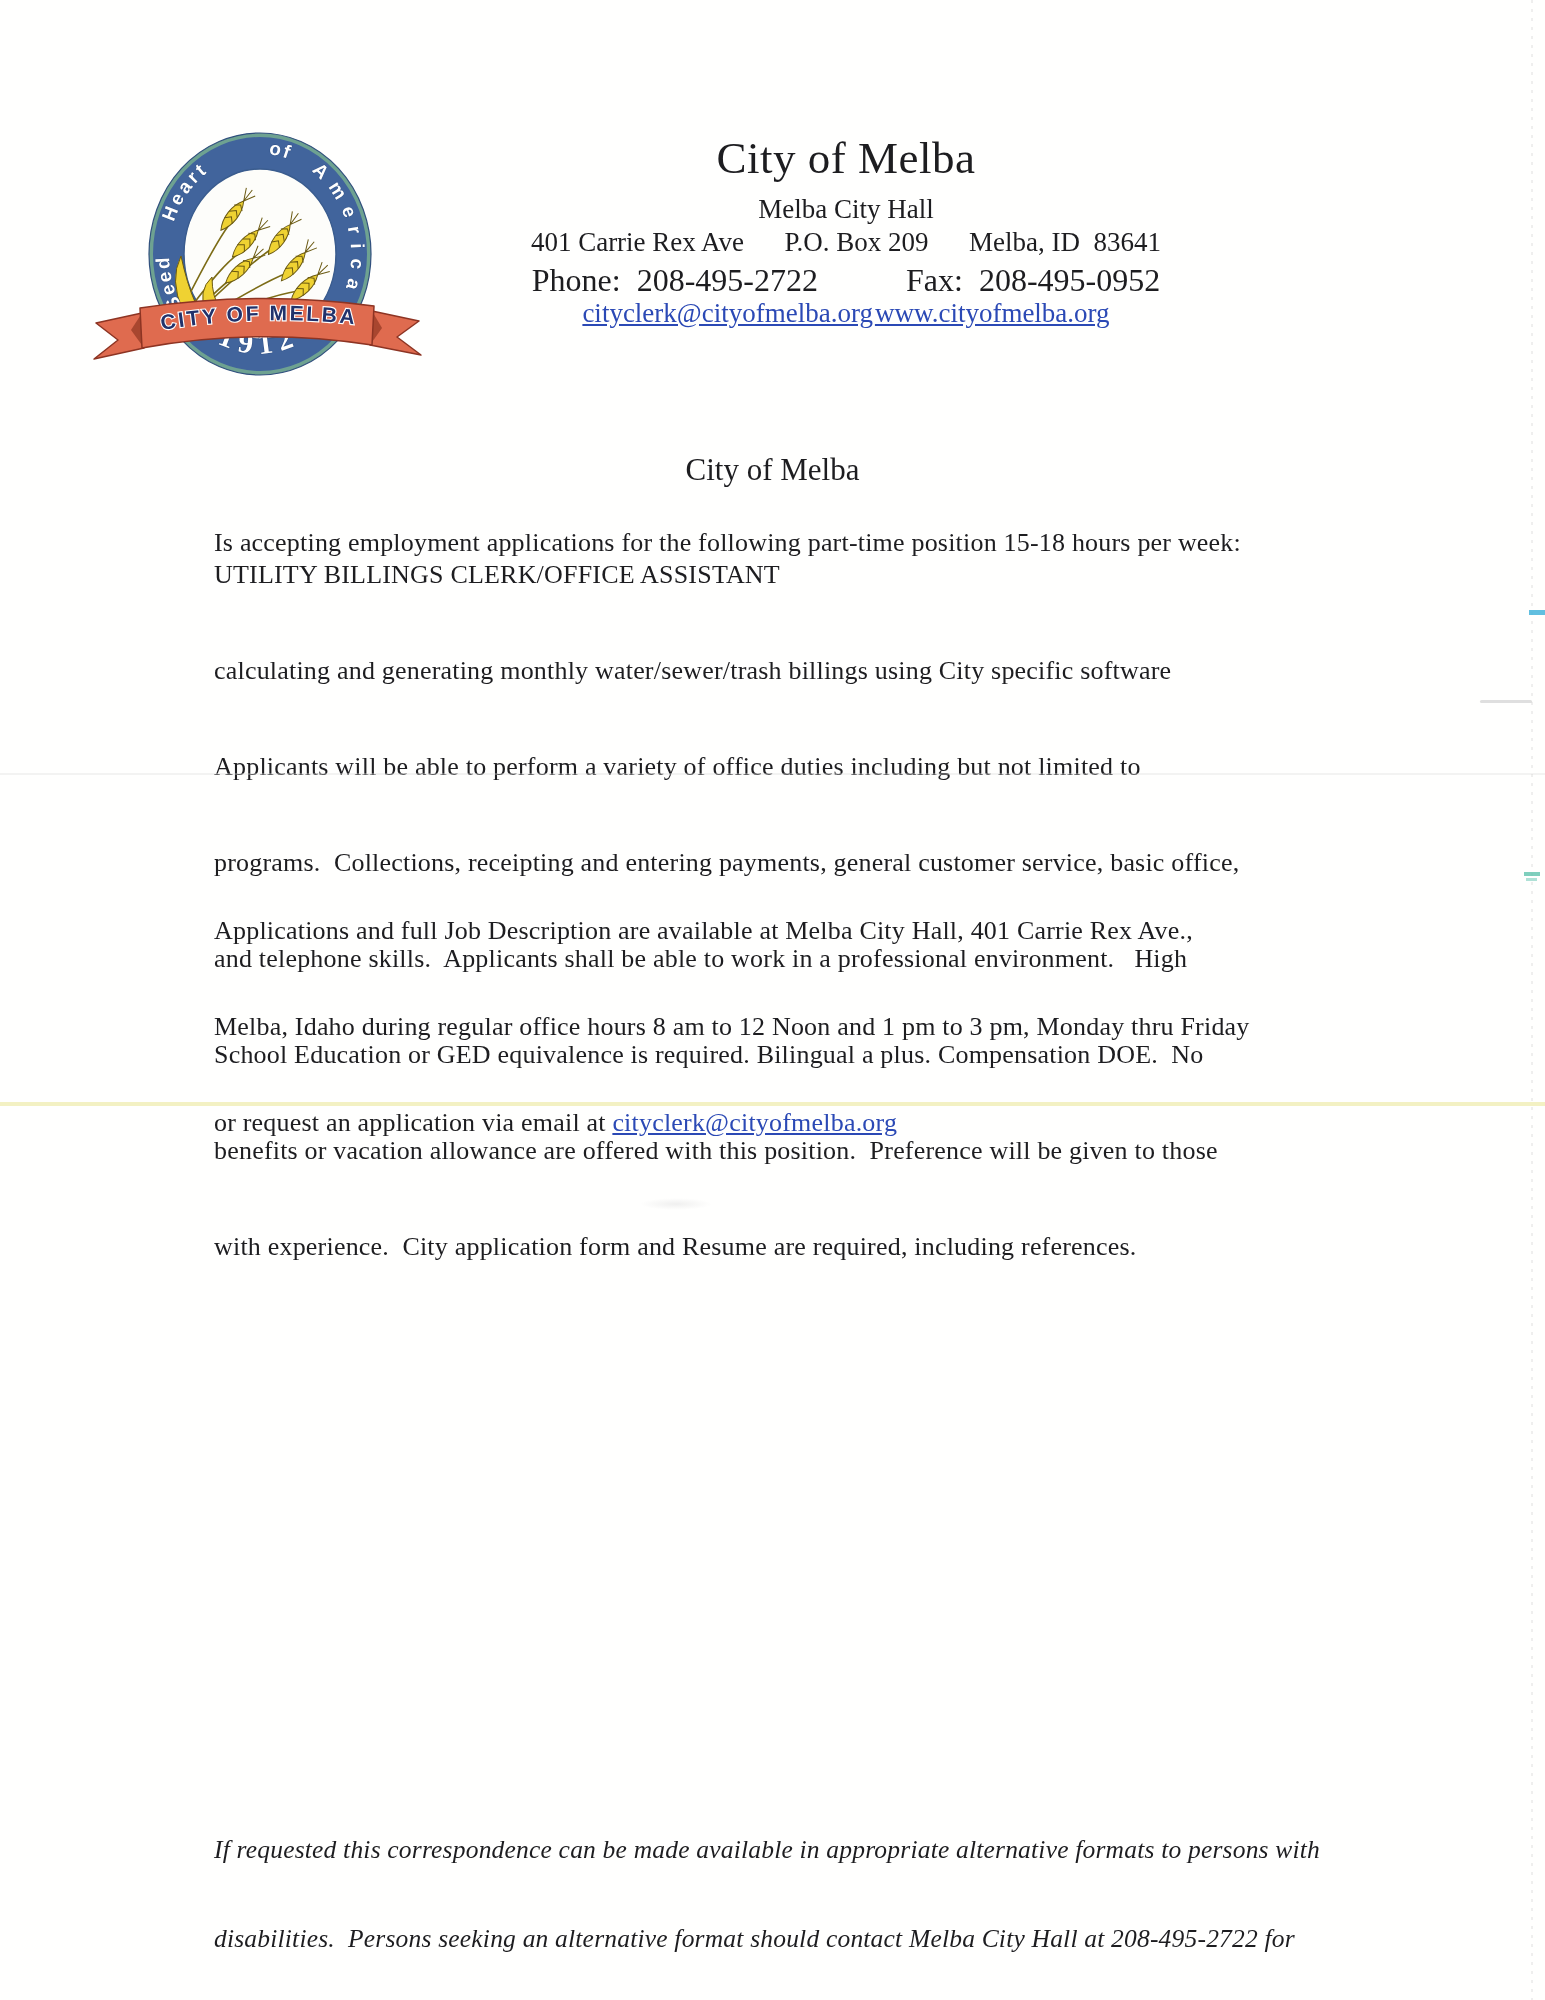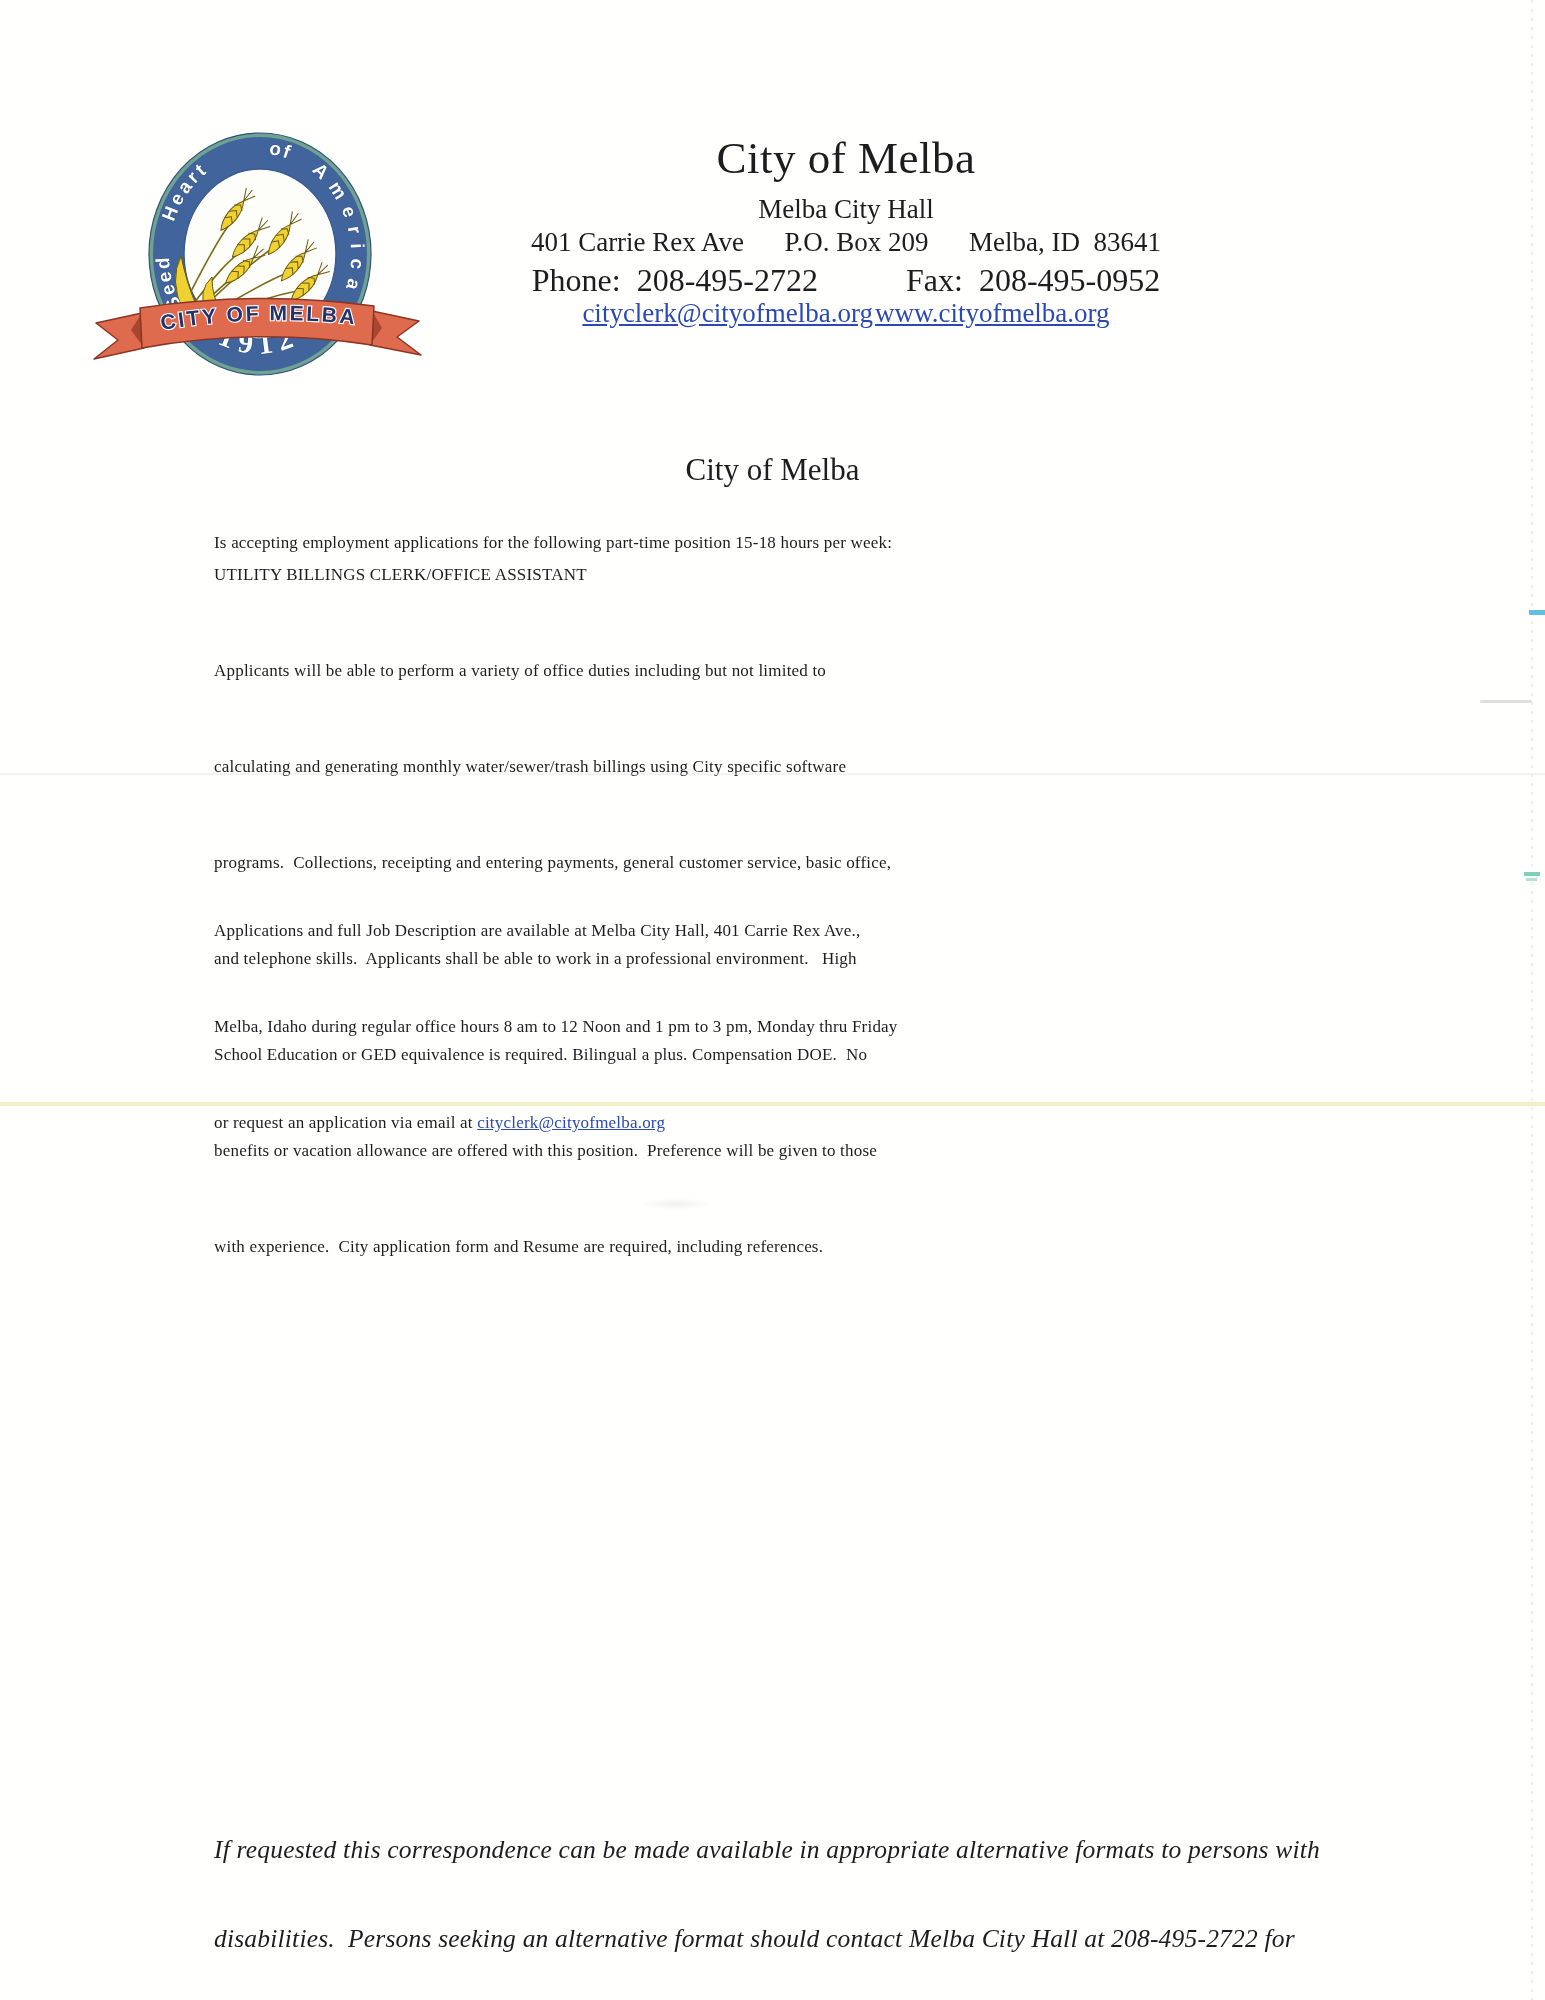--- a/index.html
+++ b/index.html
@@ -10,21 +10,21 @@
   .hc{position:absolute;left:465px;width:762px;text-align:center;white-space:pre;}
   #hdr-title{top:132px;font-size:45px;line-height:52px;letter-spacing:.5px;}
   #hdr-sub{top:194px;font-size:27px;font-family:Liberation Serif, serif;}
   #hdr-addr{top:227px;font-size:27px;}
   #hdr-phone{top:262px;font-size:32px;}
   #hdr-links{top:298px;font-size:27px;}
   a.lnk{color:var(--link,#2b49b5);text-decoration:underline;cursor:pointer;}
   #hdr-links a.lnk + a.lnk{margin-left:2px;}
   
   #b-head{left:0;top:452px;width:1545px;text-align:center;font-size:31px;}
-  .tcol{position:absolute;left:214px;width:1120px;font-size:17px;line-height:32px;
+  .tcol{position:absolute;left:214px;width:1120px;font-size:26px;line-height:32px;
         white-space:pre;letter-spacing:.2px;}
   #b-intro{top:527px;}
   #b-pos{top:559px;width:1092px;text-align:left;}
   #p1{top:591px;}
   #p2{top:851px;}
   
   #ftr{top:1776px;font-style:italic;font-size:25.5px;line-height:29.5px;}
   
   .art{position:absolute;pointer-events:none;}
   #fold{left:0;top:1102px;width:1545px;height:4px;background:var(--fold,#f0edb4);opacity:.8;}
@@ -123,22 +123,22 @@
   <div id="hdr-sub" class="hc">Melba City Hall</div>
   <div id="hdr-addr" class="hc">401 Carrie Rex Ave      P.O. Box 209      Melba, ID  83641</div>
   <div id="hdr-phone" class="hc">Phone:  208-495-2722           Fax:  208-495-0952</div>
   <div id="hdr-links" class="hc"><a class="lnk">cityclerk@cityofmelba.org</a><a class="lnk">www.cityofmelba.org</a></div>
 
   <div id="b-head" class="abs">City of Melba</div>
   <div id="b-intro" class="tcol">Is accepting employment applications for the following part-time position 15-18 hours per week:</div>
   <div id="b-pos" class="tcol">UTILITY BILLINGS CLERK/OFFICE ASSISTANT</div>
 
   <div id="p1" class="tcol">
+    <div>calculating and generating monthly water/sewer/trash billings using City specific software</div>
     <div>Applicants will be able to perform a variety of office duties including but not limited to</div>
-    <div>calculating and generating monthly water/sewer/trash billings using City specific software</div>
     <div>programs.  Collections, receipting and entering payments, general customer service, basic office,</div>
     <div>and telephone skills.  Applicants shall be able to work in a professional environment.   High</div>
     <div>School Education or GED equivalence is required. Bilingual a plus. Compensation DOE.  No</div>
     <div>benefits or vacation allowance are offered with this position.  Preference will be given to those</div>
     <div>with experience.  City application form and Resume are required, including references.</div>
   </div>
 
   <div id="p2" class="tcol">
     <div>Applications and full Job Description are available at Melba City Hall, 401 Carrie Rex Ave.,</div>
     <div>Melba, Idaho during regular office hours 8 am to 12 Noon and 1 pm to 3 pm, Monday thru Friday</div>

